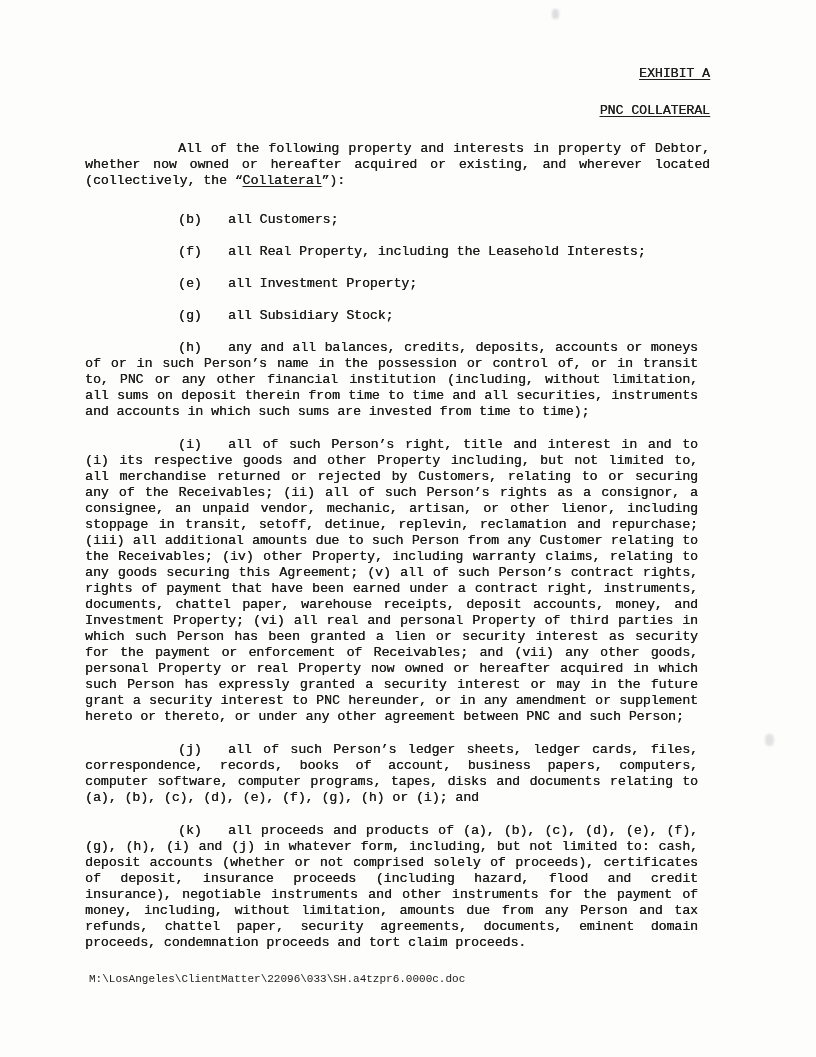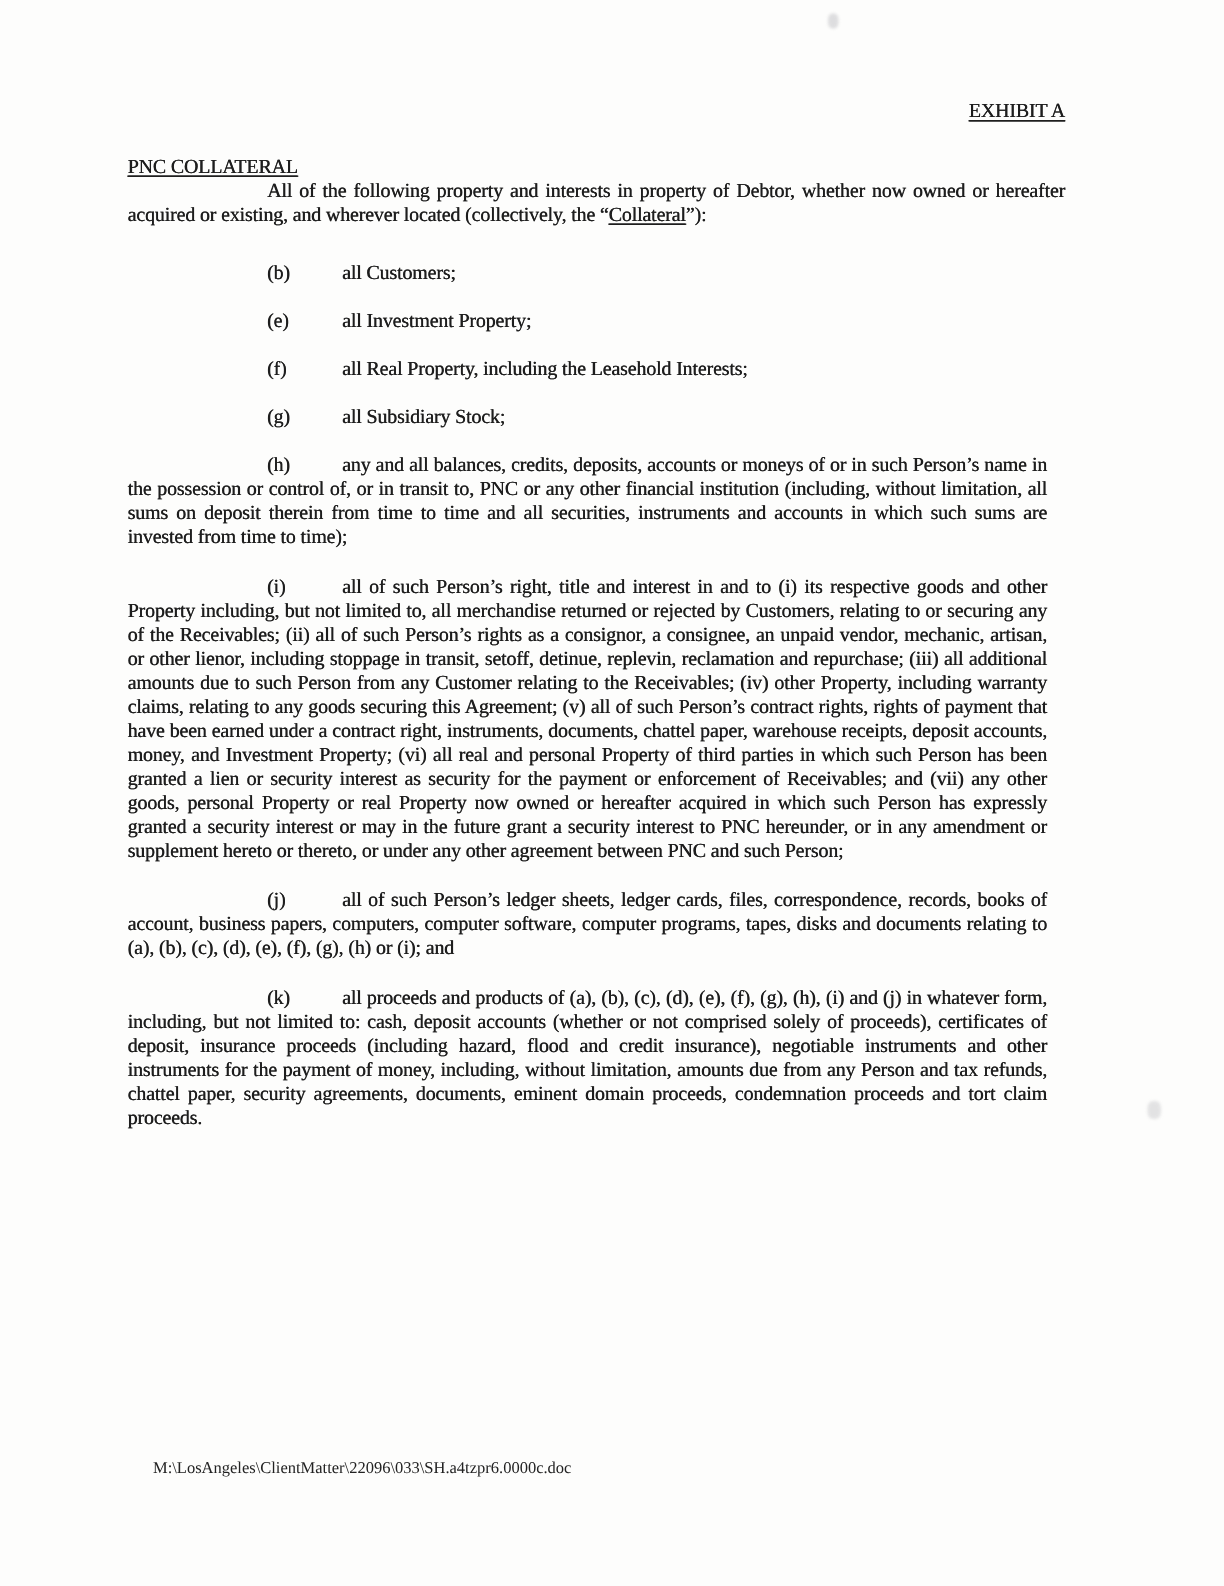--- a/index.html
+++ b/index.html
@@ -3,36 +3,37 @@
 <meta charset="utf-8">
 <style>
   html, body { margin: 0; padding: 0; background: #ffffff; }
   .page {
     position: relative;
     width: 816px;
     height: 1057px;
     background: #fdfdfc;
     box-sizing: border-box;
     padding: 66px 106px 0 85px;
-    font-family: Liberation Serif, serif;
+    font-family: Liberation Mono, monospace;
     font-size: 13.3px;
     line-height: 16px;
     color: #1e1e1e;
     letter-spacing: -0.1px;
     text-shadow: 0.25px 0 0 currentColor;
     overflow: hidden;
   }
   .u { text-decoration: underline; text-underline-offset: 2px; }
   .exhibit {
     text-align: right;
     margin-bottom: 21px;
     font-weight: 400;
   }
   .doc-title {
-    text-align: left;
+    text-align: right;
+    margin-bottom: 22px;
   }
   p.intro {
     margin: 0 0 23px 0;
     text-align: justify;
     text-indent: 93px;
   }
   .item {
     margin: 0 0 16px 0;
     padding-left: 93px;
   }
@@ -45,21 +46,21 @@
     text-align: justify;
     text-indent: 93px;
   }
   p.para .plabel {
     display: inline-block;
     width: 50px;
     text-indent: 0;
   }
   .footer {
     position: absolute;
-    left: 102px;
+    left: 89px;
     top: 971px;
     font-size: 11px;
     letter-spacing: 0;
     text-shadow: none;
     color: #222;
   }
   .artifact {
     position: absolute;
     border-radius: 40%;
     pointer-events: none;
@@ -78,22 +79,22 @@
 
 <div class="page">
 
   <div class="exhibit"><span class="u">EXHIBIT A</span></div>
 
   <div class="doc-title"><span class="u">PNC COLLATERAL</span></div>
 
   <p class="intro"><span>All of the following property and interests in property of Debtor, whether now owned or hereafter acquired or existing, and wherever located (collectively, the “</span><span class="u">Collateral</span><span>”):</span></p>
 
   <div class="item"><span class="ilabel">(b)</span><span class="itext">all Customers;</span></div>
+  <div class="item"><span class="ilabel">(f)</span><span class="itext">all Real Property, including the Leasehold Interests;</span></div>
   <div class="item"><span class="ilabel">(e)</span><span class="itext">all Investment Property;</span></div>
-  <div class="item"><span class="ilabel">(f)</span><span class="itext">all Real Property, including the Leasehold Interests;</span></div>
   <div class="item"><span class="ilabel">(g)</span><span class="itext">all Subsidiary Stock;</span></div>
 
   <p class="para"><span class="plabel">(h)</span><span>any and all balances, credits, deposits, accounts or moneys of or in such Person’s name in the possession or control of, or in transit to, PNC or any other financial institution (including, without limitation, all sums on deposit therein from time to time and all securities, instruments and accounts in which such sums are invested from time to time);</span></p>
 
   <p class="para"><span class="plabel">(i)</span><span>all of such Person’s right, title and interest in and to (i) its respective goods and other Property including, but not limited to, all merchandise returned or rejected by Customers, relating to or securing any of the Receivables; (ii) all of such Person’s rights as a consignor, a consignee, an unpaid vendor, mechanic, artisan, or other lienor, including stoppage in transit, setoff, detinue, replevin, reclamation and repurchase; (iii) all additional amounts due to such Person from any Customer relating to the Receivables; (iv) other Property, including warranty claims, relating to any goods securing this Agreement; (v) all of such Person’s contract rights, rights of payment that have been earned under a contract right, instruments, documents, chattel paper, warehouse receipts, deposit accounts, money, and Investment Property; (vi) all real and personal Property of third parties in which such Person has been granted a lien or security interest as security for the payment or enforcement of Receivables; and (vii) any other goods, personal Property or real Property now owned or hereafter acquired in which such Person has expressly granted a security interest or may in the future grant a security interest to PNC hereunder, or in any amendment or supplement hereto or thereto, or under any other agreement between PNC and such Person;</span></p>
 
   <p class="para"><span class="plabel">(j)</span><span>all of such Person’s ledger sheets, ledger cards, files, correspondence, records, books of account, business papers, computers, computer software, computer programs, tapes, disks and documents relating to (a), (b), (c), (d), (e), (f), (g), (h) or (i); and</span></p>
 
   <p class="para"><span class="plabel">(k)</span><span>all proceeds and products of (a), (b), (c), (d), (e), (f), (g), (h), (i) and (j) in whatever form, including, but not limited to: cash, deposit accounts (whether or not comprised solely of proceeds), certificates of deposit, insurance proceeds (including hazard, flood and credit insurance), negotiable instruments and other instruments for the payment of money, including, without limitation, amounts due from any Person and tax refunds, chattel paper, security agreements, documents, eminent domain proceeds, condemnation proceeds and tort claim proceeds.</span></p>
 

